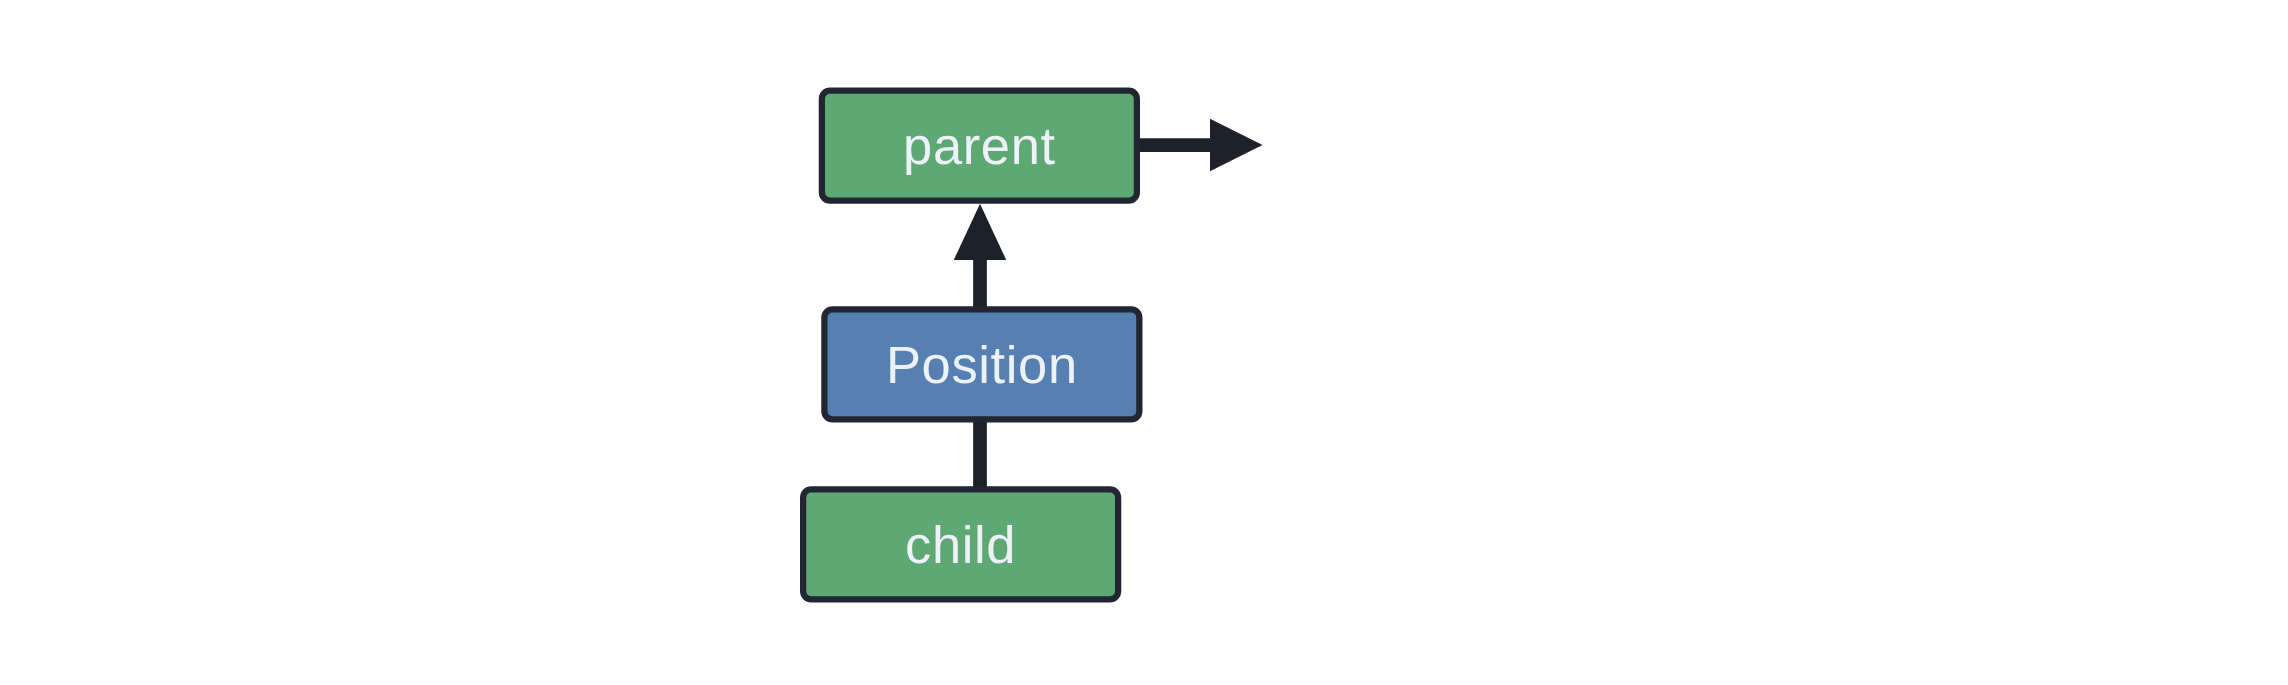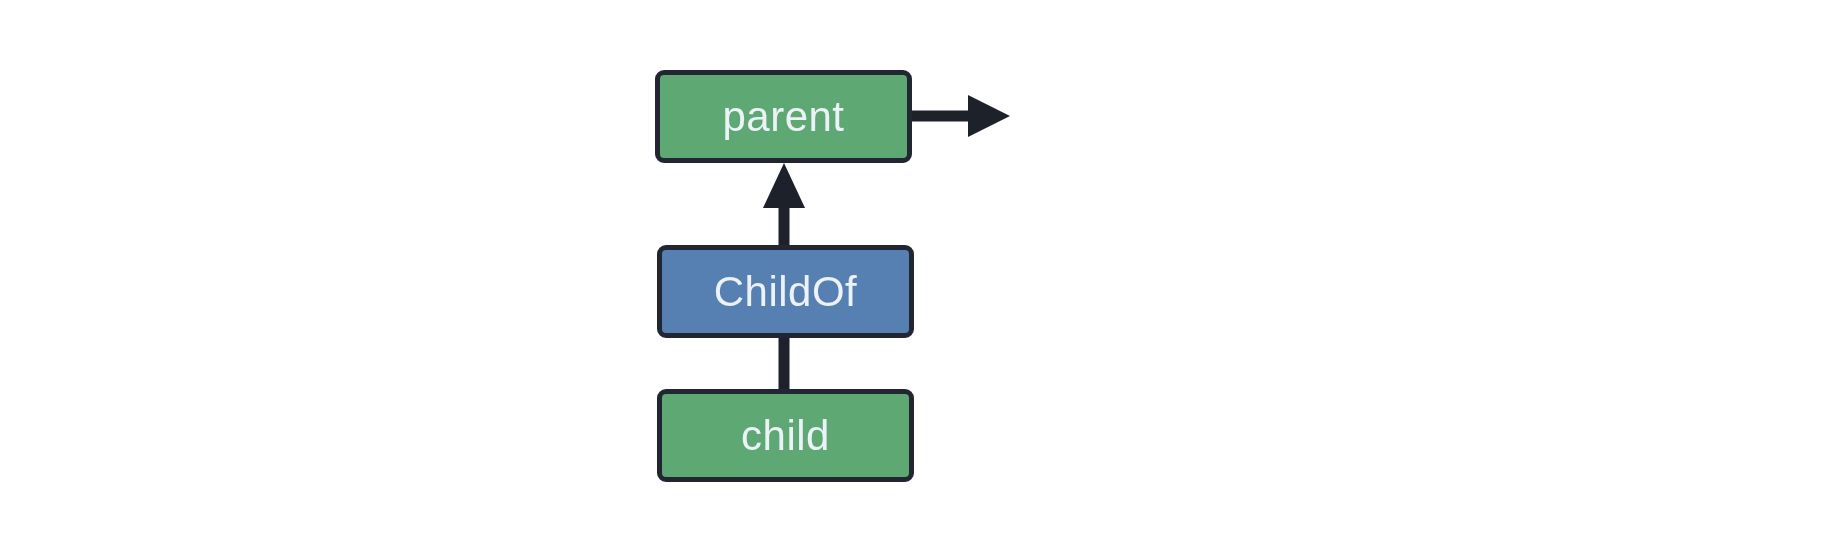--- a/index.html
+++ b/index.html
@@ -51,21 +51,21 @@
   .node-label {
     color: var(--node-text, #edf1f8);
     font-size: 42px;
     line-height: 1;
     letter-spacing: 0.5px;
     user-select: none;
   }
   #node-parent   { left: 655px;  top: 70px;  }
   #node-position { left: 1010px; top: 70px;  }
   #node-childof  { left: 657px;  top: 245px; }
-  #node-child    { left: 657px;  top: 389px; }
+  #node-child    { left: 640px;  top: 389px; }
 </style>
 </head>
 <body>
 
 <div class="canvas">
 
   <svg class="edges" viewBox="0 0 1830 548" xmlns="http://www.w3.org/2000/svg">
 
     <g>
       <line class="edge-shaft" x1="908" y1="116" x2="972" y2="116"></line>
@@ -81,20 +81,20 @@
       <line class="edge-shaft" x1="784" y1="334" x2="784" y2="393"></line>
     </g>
   </svg>
 
   <div class="node node--entity" id="node-parent">
     <span class="node-label">parent</span>
   </div>
 
 
   <div class="node node--component" id="node-childof">
-    <span class="node-label">ChildOf</span>
+    <span class="node-label">Position</span>
   </div>
 
   <div class="node node--entity" id="node-child">
     <span class="node-label">child</span>
   </div>
 
 </div>
 
 </body></html>

